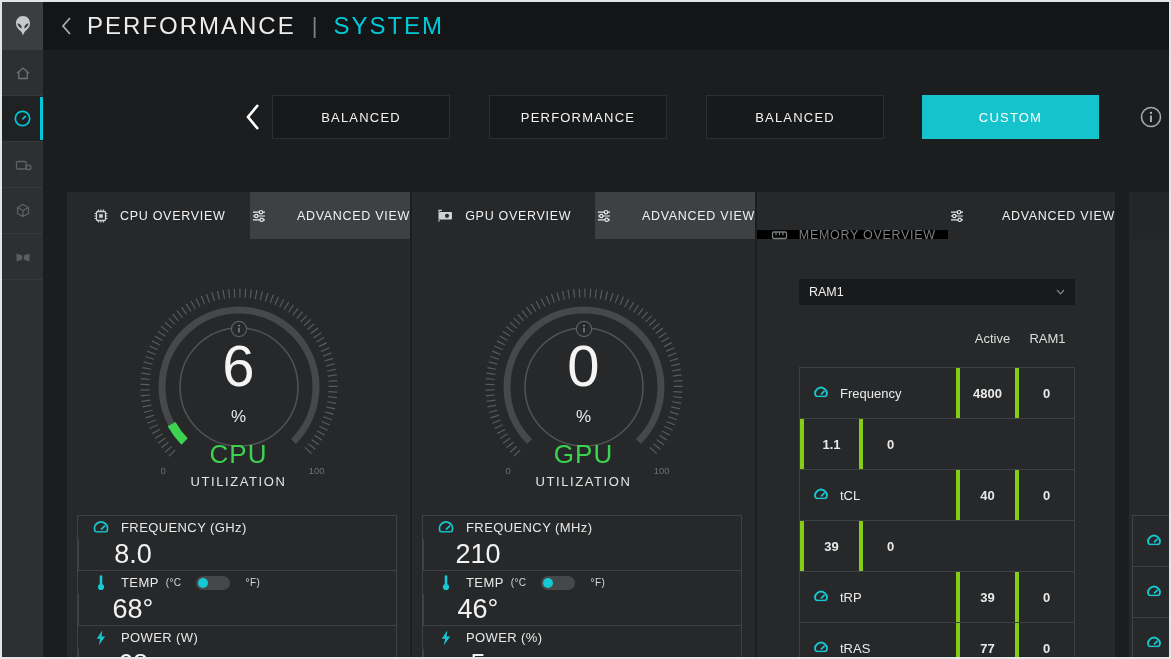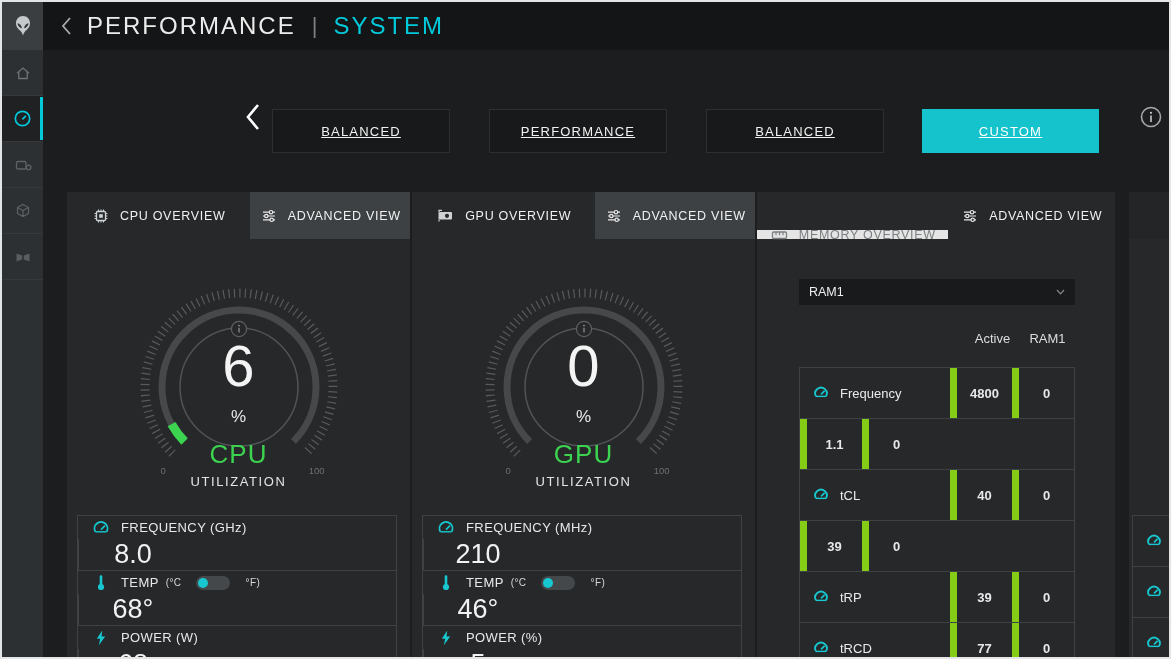--- a/index.html
+++ b/index.html
@@ -16,38 +16,38 @@
   .tb-sub{font-size:24px;letter-spacing:2px;color:#00c9da;}
 
   
   .sidebar{position:absolute;top:48px;left:0;width:41px;bottom:0;background:#2d3032;z-index:8;}
   .side-item{height:45px;display:flex;align-items:center;justify-content:center;border-bottom:1px solid #36393b;position:relative;}
   .side-item.active{background:#1f2123;}
   .side-item.active::after{content:"";position:absolute;right:0;top:1px;bottom:1px;width:3px;background:#00c9da;}
 
   
   .pf-back{position:absolute;left:242px;top:98px;width:22px;height:34px;display:flex;align-items:center;cursor:pointer;}
-  .btn{position:absolute;top:107px;height:44px;width:178px;background:#18191a;border:1px solid #2c2f31;
+  .btn{position:absolute;top:93px;height:44px;width:178px;background:#18191a;border:1px solid #2c2f31;
        color:#f2f2f2;font-size:13px;letter-spacing:1.2px;display:flex;align-items:center;justify-content:center;
-       box-sizing:border-box;cursor:pointer;text-decoration:underline;}
+       box-sizing:border-box;cursor:pointer;}
   .btn.custom{background:#14c3cb;border-color:#14c3cb;color:#ffffff;}
   .info-circle{position:absolute;left:1138px;top:104px;width:22px;height:22px;display:flex;align-items:center;justify-content:center;cursor:pointer;}
 
   
   .panel{position:absolute;top:190px;height:530px;background:#26282a;}
   #panel-cpu{left:65px;width:343px;}
   #panel-gpu{left:410px;width:343px;}
   #panel-mem{left:755px;width:358px;}
   #panel-4{left:1127px;width:340px;}
   .tabbar{display:flex;height:47px;}
   .tab{display:flex;align-items:center;justify-content:center;gap:10px;font-size:12.5px;letter-spacing:.7px;
        color:#f0f0f0;background:#3e4143;cursor:pointer;}
-  .tab.first{flex:1.15;} .tab.second{flex:1;}
+  .tab.first{flex:1.15;} .tab.second{flex:1;justify-content:space-between;}
   .tab.active{background:#26282a;}
-  .tab.dimmed{color:#7c7f81;background:#e5e5e5;margin-top:38px;}
+  .tab.dimmed{color:#7c7f81;background:#000000;margin-top:38px;}
   .tabbar4{height:47px;background:#232527;}
   .panel-body{position:relative;height:483px;}
 
   
   .gauge{position:absolute;left:50%;transform:translateX(-50%);top:38px;width:220px;height:220px;}
   .gauge svg{position:absolute;inset:0;}
   .g-txt{position:absolute;left:0;right:0;text-align:center;}
   .g-num{top:60px;font-size:58px;font-weight:300;color:#f4f4f4;line-height:1;}
   .g-pct{top:130px;font-size:17px;color:#e8e8e8;}
   .g-name{top:162px;font-size:26px;color:#3bd34f;letter-spacing:1px;}
@@ -68,21 +68,21 @@
   
   .mem-dropdown{position:absolute;left:42px;width:276px;top:40px;height:26px;background:#191a1c;
     display:flex;align-items:center;padding:0 10px;box-sizing:border-box;font-size:12.5px;color:#f0f0f0;cursor:pointer;}
   .mem-dropdown .chev{margin-left:auto;display:flex;}
   .mem-headers{position:absolute;top:92px;left:42px;width:276px;height:18px;}
   .mh{position:absolute;width:55px;text-align:center;font-size:13px;color:#dddddd;}
   .mh.a{left:166px;} .mh.r{left:221px;}
   .mem-table{position:absolute;top:128px;left:42px;width:276px;border:1px solid #3f4245;border-bottom:none;box-sizing:border-box;}
   .mrow{display:flex;height:50px;border-bottom:1px solid #3f4245;}
   .mcell-label{flex:1;display:flex;align-items:center;gap:11px;padding-left:13px;font-size:13px;color:#eaeaea;}
-  .mcell-val{width:55px;border-left:7px solid #84cc16;display:flex;align-items:center;justify-content:center;
+  .mcell-val{width:55px;border-left:4px solid #84cc16;display:flex;align-items:center;justify-content:center;
              font-size:13px;font-weight:700;color:#e8e8e8;}
 
   
   .p4-table{position:absolute;top:276px;left:3px;width:320px;border:1px solid #3f4245;border-bottom:none;}
   .p4row{display:flex;height:50px;border-bottom:1px solid #3f4245;align-items:center;gap:11px;padding-left:13px;
          font-size:13px;color:#eaeaea;}
 </style>
 </head>
 <body>
 
@@ -387,21 +387,21 @@
           <div class="mcell-val">39</div>
           <div class="mcell-val">0</div>
         </div>
         <div class="mrow">
           <div class="mcell-label">
             <svg width="16" height="16" viewBox="0 0 18 18">
               <path d="M3.4 12.8 A6.5 6.5 0 1 1 14.6 12.8" stroke="#17c8d0" stroke-width="2" fill="none"></path>
               <path d="M3.4 12.8 H14.6" stroke="#17c8d0" stroke-width="1.6"></path>
               <path d="M9 10.6 L13 6.6" stroke="#17c8d0" stroke-width="1.8"></path>
             </svg>
-            <span>tRCD</span>
+            <span>tRAS</span>
           </div>
           <div class="mcell-val">77</div>
           <div class="mcell-val">0</div>
         </div>
       </div>
     </div>
   </div>
 
   <div class="panel" id="panel-4">
     <div class="tabbar4"></div>

